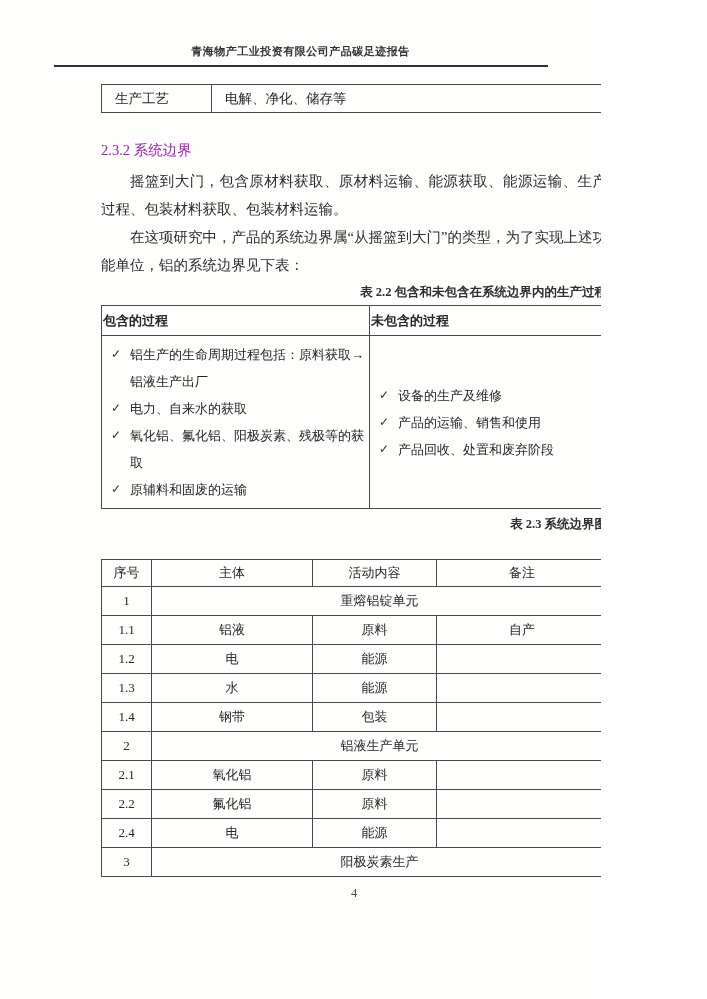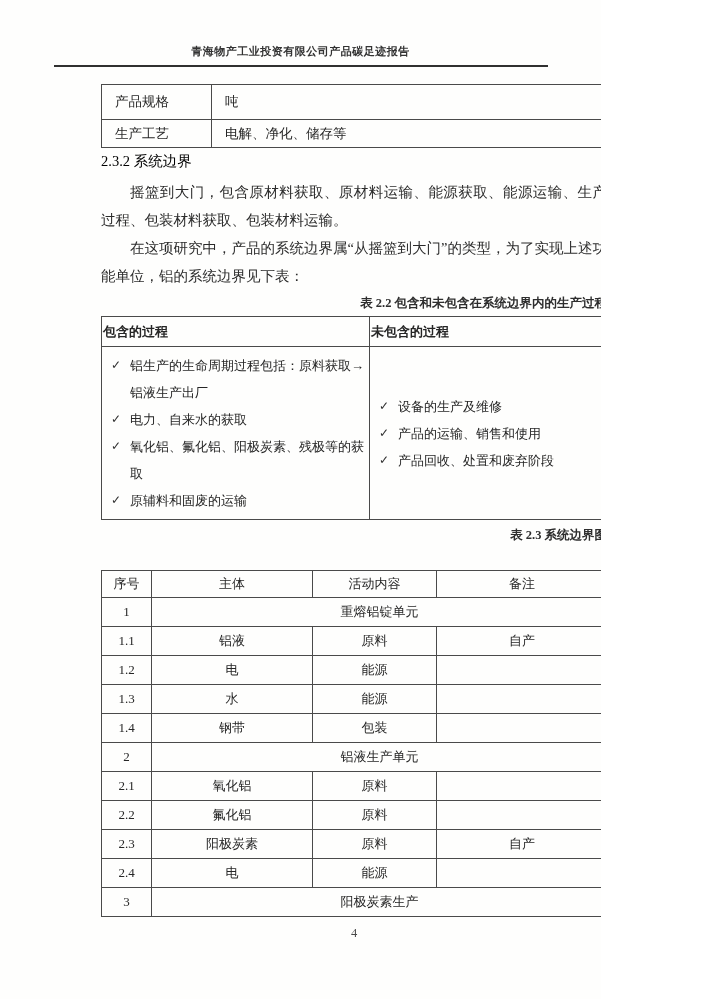--- a/index.html
+++ b/index.html
@@ -32,21 +32,21 @@
     font-size:13.5px;
     padding:0 6px 0 13px;
     vertical-align:middle;
   }
   table.spec tr.r1 td { height:34px; }
   table.spec tr.r2 td { height:27px; }
   table.spec td.label { width:90px; }
   
   .section-heading {
     font-size:14.5px; font-weight:normal;
-    margin:4px 0 0 0; color:#000000;
+    margin:28px 0 0 0; color:#a21caf;
   }
   .paras { margin-top:7px; font-size:14.5px; line-height:28px; text-align:justify; color:#2b2b2b; }
   .paras p { margin:0; text-indent:2em; }
   
   .tbl-caption {
     text-align:right; font-weight:bold; font-size:12.5px;
     margin-top:5px; margin-bottom:4px; color:#2e2e2e;
   }
   .tbl-caption.c23 { margin-top:7px; }
   
@@ -80,24 +80,20 @@
 <div class="page">
 
   <div class="doc-header">
     <div class="doc-header-inner">青海物产工业投资有限公司产品碳足迹报告</div>
   </div>
 
   <div class="content">
 
     <table class="spec">
       <tbody>
-        <tr class="r1">
-          <td class="label">产品规格</td>
-          <td>吨</td>
-        </tr>
         <tr class="r2">
           <td class="label">生产工艺</td>
           <td>电解、净化、储存等</td>
         </tr>
       </tbody>
     </table>
 
     <h3 class="section-heading">2.3.2 系统边界</h3>
 
     <div class="paras">
@@ -208,26 +204,20 @@
           <td>原料</td>
           <td></td>
         </tr>
         <tr>
           <td>2.2</td>
           <td>氟化铝</td>
           <td>原料</td>
           <td></td>
         </tr>
         <tr>
-          <td>2.3</td>
-          <td>阳极炭素</td>
-          <td>原料</td>
-          <td>自产</td>
-        </tr>
-        <tr>
           <td>2.4</td>
           <td>电</td>
           <td>能源</td>
           <td></td>
         </tr>
         <tr>
           <td>3</td>
           <td colspan="3">阳极炭素生产</td>
         </tr>
       </tbody>

